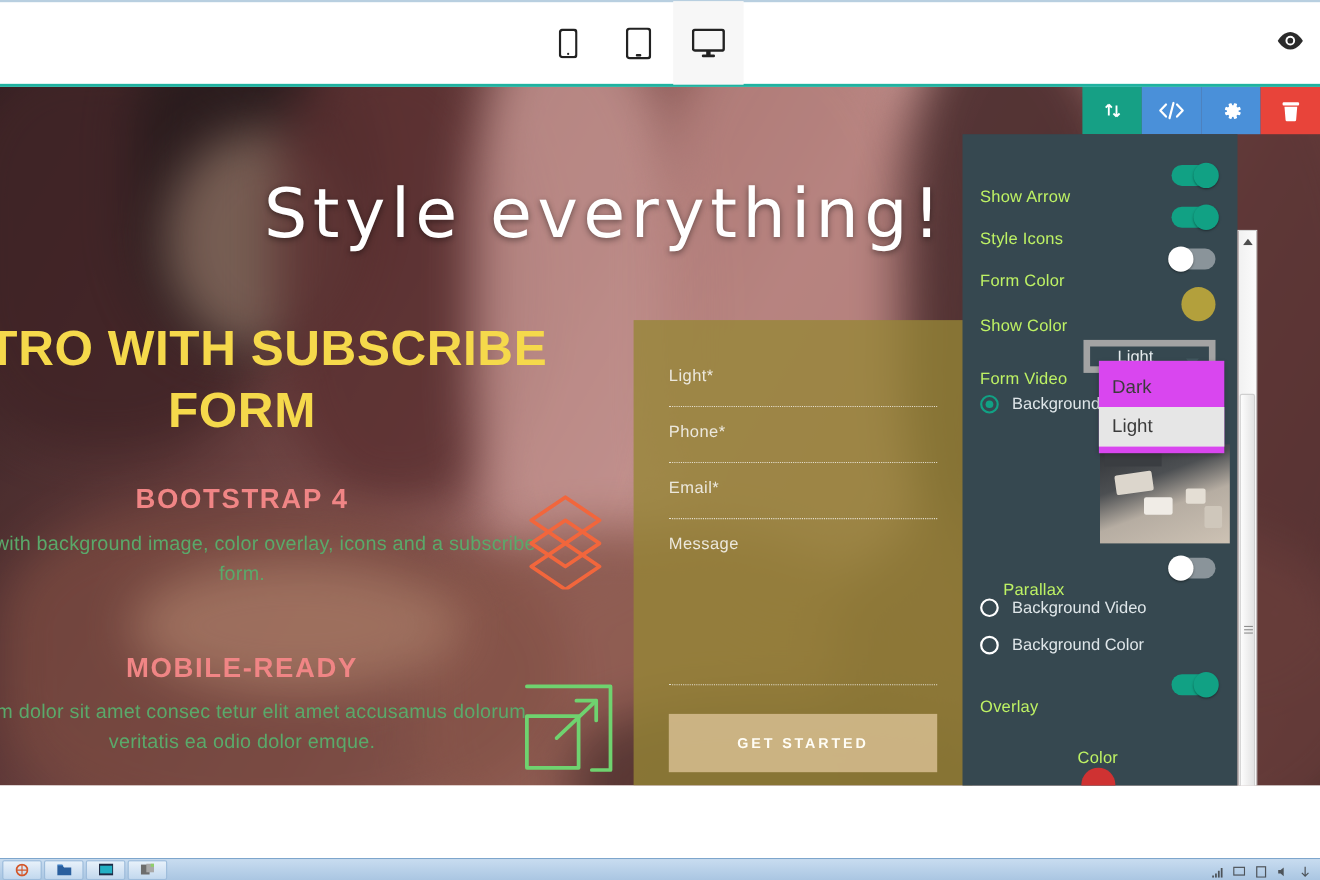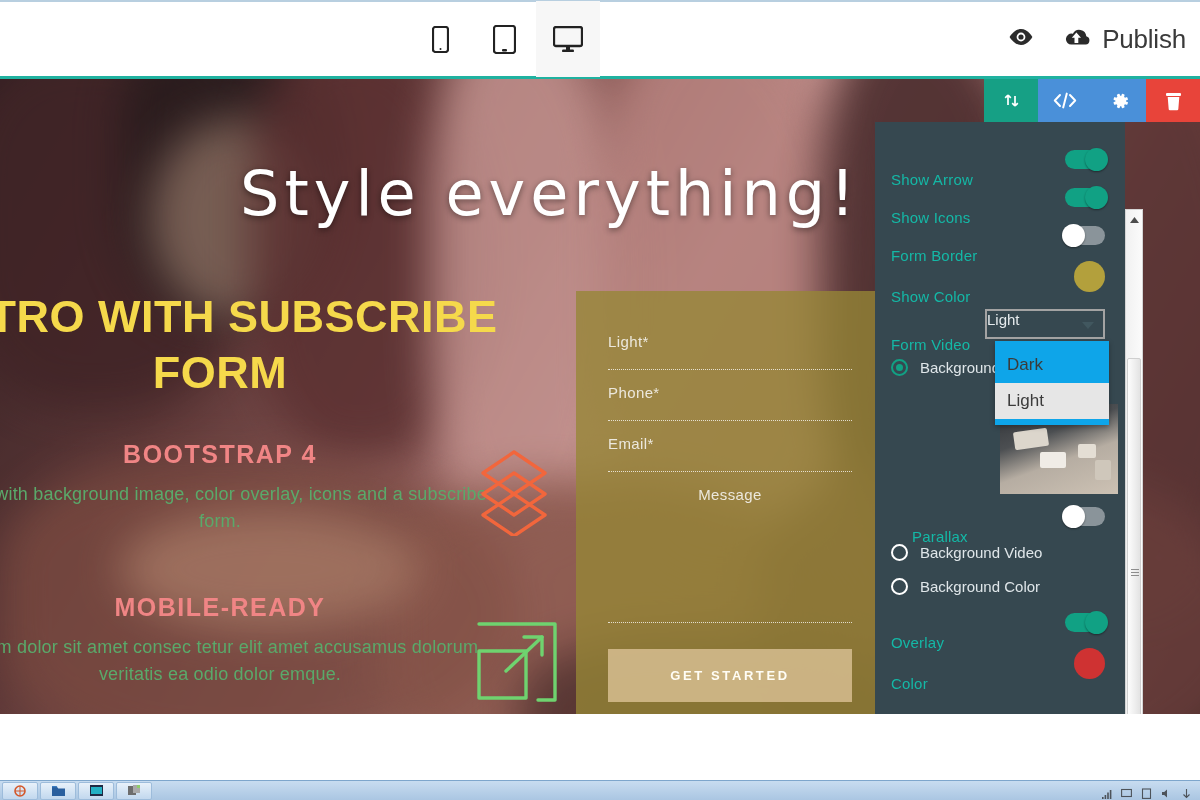--- a/index.html
+++ b/index.html
@@ -132,21 +132,21 @@
     width: 308px; height: 455px;
     background: rgba(150, 134, 54, 0.78);
     padding: 28px 32px;
     z-index: 20;
   }
   .f-field {
     position: relative;
     border-bottom: 1px dotted rgba(255,255,255,.75);
     padding: 14px 0 18px 0;
   }
-  .f-field.msg { border-bottom: 1px dotted rgba(255,255,255,.75); padding-bottom: 118px; text-align: center; }
+  .f-field.msg { border-bottom: 1px dotted rgba(255,255,255,.75); padding-bottom: 118px; }
   .f-label {
     font-size: 15px; color: #ece8dd; letter-spacing: .4px;
   }
   .get-started {
     margin-top: 26px;
     width: 100%; height: 53px;
     background: rgba(222,196,152,.78);
     border: none;
     color: #fffdf5;
     font-size: 13px; font-weight: 700; letter-spacing: 2.6px;
@@ -167,57 +167,57 @@
     background: #364850;
     z-index: 50;
     padding: 18px 0 0 0;
     overflow: hidden;
   }
   .sp-row {
     display: flex; align-items: center; justify-content: space-between;
     padding: 0 20px 0 16px;
     height: 38px;
   }
-  .sp-label { font-size: 15px; color: #14b8a6; letter-spacing: .2px; margin-top: 40px; }
+  .sp-label { font-size: 15px; color: #bef264; letter-spacing: .2px; margin-top: 40px; }
   .toggle {
     width: 40px; height: 19px; border-radius: 11px;
     position: relative; cursor: pointer; flex: 0 0 auto;
   }
   .toggle.on  { background: #11a184; }
   .toggle.off { background: #8a949a; }
   .toggle .knob {
     position: absolute; top: -2px;
     width: 23px; height: 23px; border-radius: 50%;
     box-shadow: 0 1px 2px rgba(0,0,0,.4);
   }
   .toggle.on  .knob { right: -3px; background: #11a184; }
   .toggle.off .knob { left: -3px;  background: #ffffff; }
 
   .swatch { width: 31px; height: 31px; border-radius: 50%; cursor: pointer; flex: 0 0 auto; }
 
   .sp-row.style { height: 52px; align-items: center; }
   .select-box {
     position: relative;
     width: 120px; height: 30px;
-    border: 2px solid #a3a3a3;
+    border: 6px solid #a3a3a3;
     background: transparent;
-    display: flex; align-items: flex-start; padding: 0 0;
+    display: flex; align-items: center; padding: 0 25px;
     cursor: pointer;
   }
   .select-value { font-size: 15px; color: #e5ebed; }
   .select-caret {
     position: absolute; right: 9px; top: 11px;
     width: 0; height: 0;
     border-left: 6px solid transparent;
     border-right: 6px solid transparent;
     border-top: 7px solid #41575f;
   }
   .dropdown {
-    position: absolute; top: 30px; left: 8px;
-    width: 114px; background: #0ea5e9;
+    position: absolute; top: 13px; left: 8px;
+    width: 114px; background: #d946ef;
     box-shadow: 0 2px 5px rgba(0,0,0,.3);
     z-index: 60; padding: 6px 0;
   }
   .dd-item {
     padding: 8px 12px; font-size: 17px; color: #3b3b3b; cursor: pointer;
   }
   .dd-item.selected { background: #e6e6e6; }
 
   .radio-row { display: flex; align-items: center; gap: 12px; padding: 0 16px; height: 34px; }
   .radio {
@@ -350,29 +350,20 @@
 
     <div class="topbar-right">
       <div class="eye-btn">
         <span>
           <svg width="26" height="18" viewBox="0 0 26 18">
             <path d="M13 1C6 1 1.6 9 1.6 9S6 17 13 17s11.4-8 11.4-8S20 1 13 1z" fill="#2b2b2b"></path>
             <circle cx="13" cy="9" r="4.4" fill="#fff"></circle>
             <circle cx="13" cy="9" r="2.6" fill="#2b2b2b"></circle>
           </svg>
         </span>
-      </div>
-      <div class="publish-btn">
-        <span>
-          <svg width="33" height="23" viewBox="0 0 33 23">
-            <path d="M26.3 10.2a7.1 7.1 0 0 0-13.4-2.5A5.6 5.6 0 0 0 5.9 13a5.6 5.6 0 0 0 5.4 5.6h14.4a4.3 4.3 0 0 0 .6-8.4z" fill="#2b2b2b"></path>
-            <path d="M16.4 6.6l4.6 5.1h-2.7v5.4h-3.8v-5.4h-2.7z" fill="#fff"></path>
-          </svg>
-        </span>
-        <span class="publish-label">Publish</span>
       </div>
     </div>
   </div>
 
   <div class="canvas">
 
     <div class="hero">
 
       <div class="hero-photo">
         <div class="hp" style="left:-40px;top:-30px;width:300px;height:360px;background:#4d3134;"></div>
@@ -476,28 +467,28 @@
     <div class="settings-panel">
 
       <div class="sp-row">
         <span class="sp-label">Show Arrow</span>
         <div class="toggle on">
             <div class="knob"></div>
           </div>
       </div>
 
       <div class="sp-row">
-        <span class="sp-label">Show Icons</span>
+        <span class="sp-label">Style Icons</span>
         <div class="toggle on">
             <div class="knob"></div>
           </div>
       </div>
 
       <div class="sp-row">
-        <span class="sp-label">Form Border</span>
+        <span class="sp-label">Form Color</span>
         <div class="toggle off">
             <div class="knob"></div>
           </div>
       </div>
 
       <div class="sp-row" style="height:44px;">
         <span class="sp-label">Show Color</span>
         <div class="swatch" style="background:#b3a03c;"></div>
       </div>
 
@@ -543,21 +534,21 @@
         <span class="radio-label">Background Color</span>
       </div>
 
       <div class="sp-row">
         <span class="sp-label">Overlay</span>
         <div class="toggle on">
             <div class="knob"></div>
           </div>
       </div>
 
-      <div class="sp-row" style="height:44px;">
+      <div class="sp-row" style="height:44px;flex-direction:column;">
         <span class="sp-label">Color</span>
         <div class="swatch" style="background:#cf3232;"></div>
       </div>
 
       <div class="sp-row" style="height:36px;">
         <span class="sp-label">Opacity</span>
       </div>
       <div class="slider-wrap">
         <div class="slider-track">
           <div class="slider-thumb"></div>

